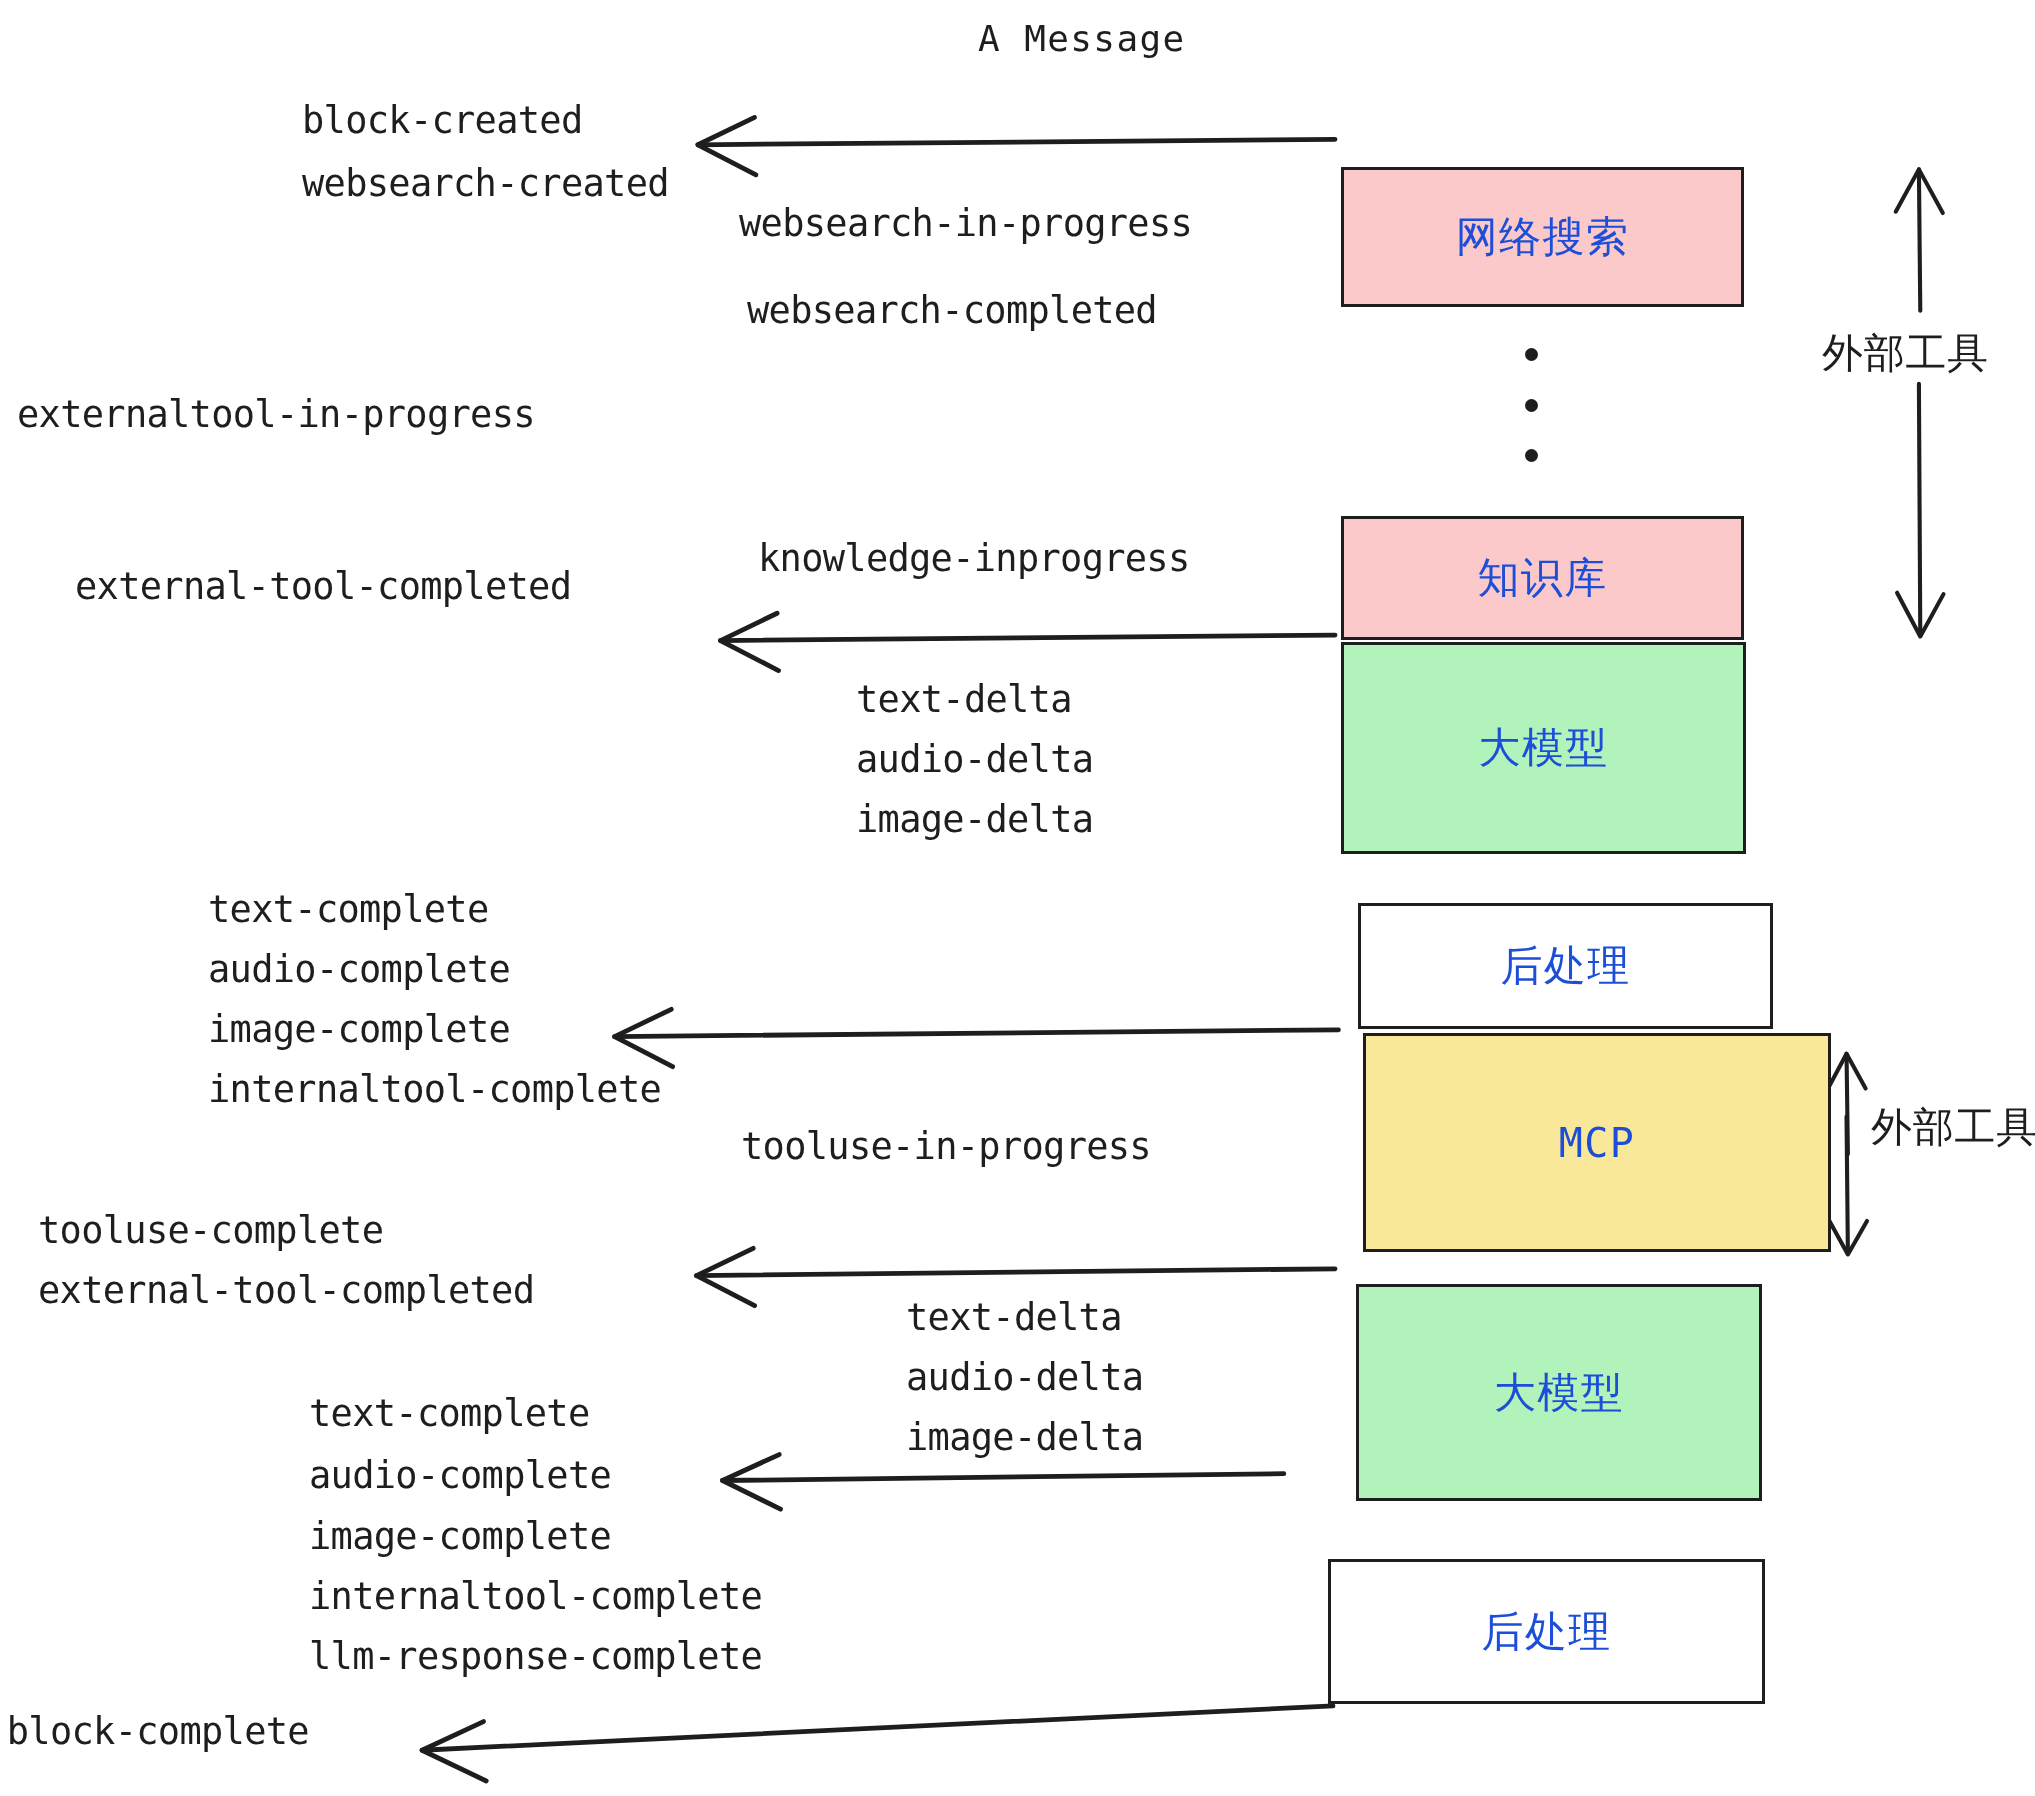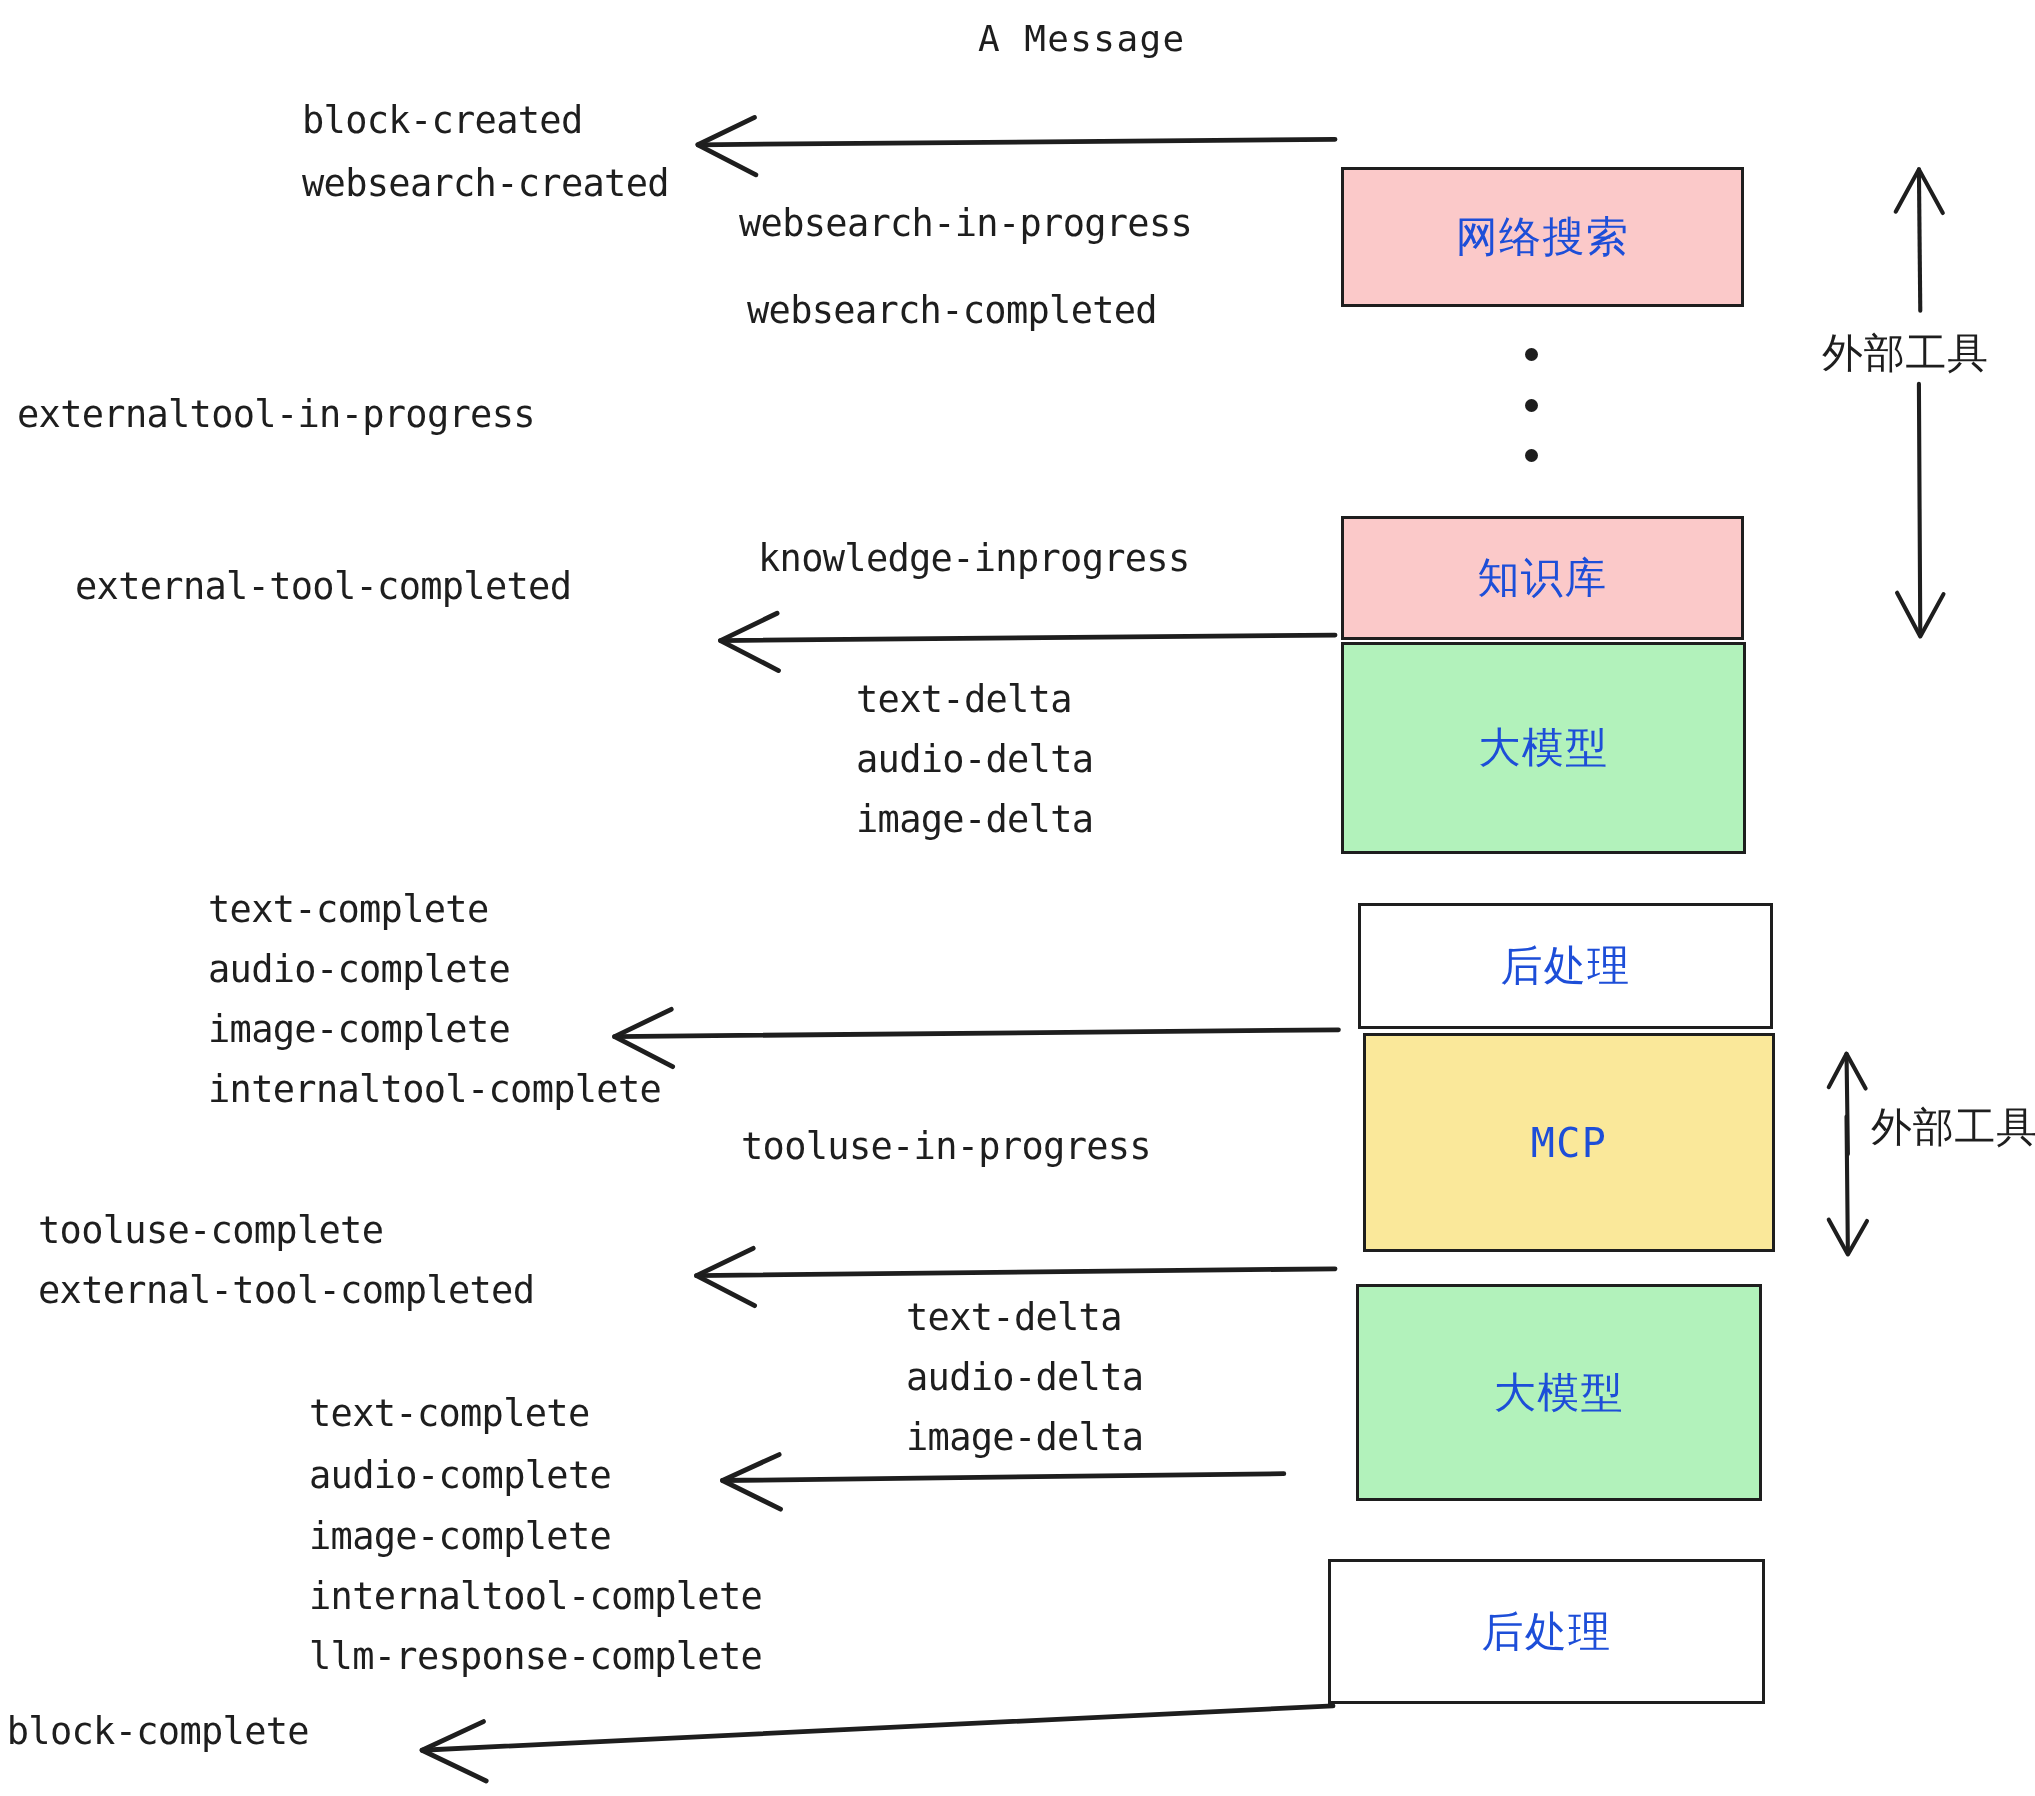--- a/index.html
+++ b/index.html
@@ -146,21 +146,21 @@
   </div>
 
   <div class="node" style="left:1341px; top:642px; width:405px; height:212px; background:#b2f2bb;">
     <span>大模型</span>
   </div>
 
   <div class="node" style="left:1358px; top:903px; width:415px; height:126px; background:#ffffff;">
     <span>后处理</span>
   </div>
 
-  <div class="node mono" style="left:1363px; top:1033px; width:412px; height:219px; background:#fae89a;">
+  <div class="node mono" style="left:1363px; top:1033px; width:468px; height:219px; background:#fae89a;">
     <span>MCP</span>
   </div>
 
   <div class="node" style="left:1356px; top:1284px; width:406px; height:217px; background:#b2f2bb;">
     <span>大模型</span>
   </div>
 
   <div class="node" style="left:1328px; top:1559px; width:437px; height:145px; background:#ffffff;">
     <span>后处理</span>
   </div>

